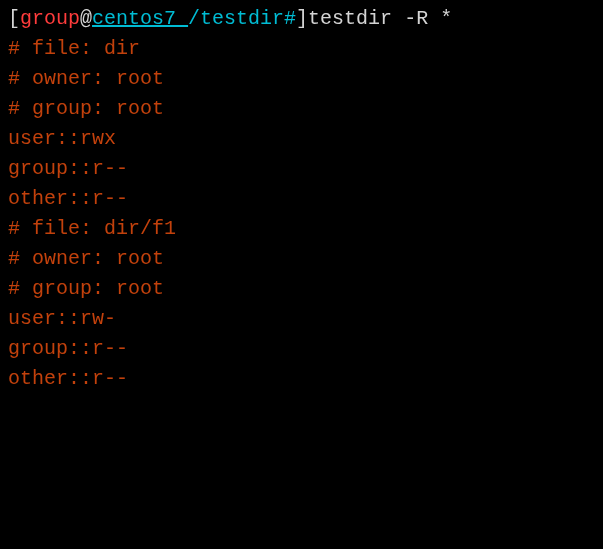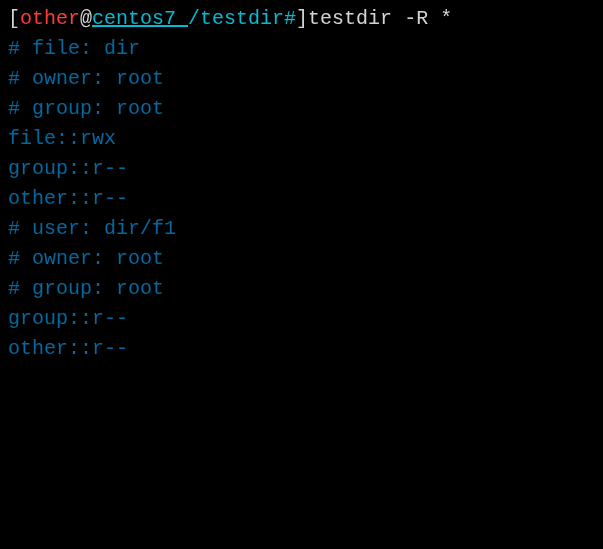--- a/index.html
+++ b/index.html
@@ -16,34 +16,35 @@
     .terminal {
       padding: 4px 8px;
       color: #d4d4d4;
     }
     .prompt-bracket { color: #d4d4d4; }
     .prompt-user { color: #ff3c3c; }
     .prompt-at { color: #d4d4d4; }
     .prompt-host { color: #00bcd4; text-decoration: underline; }
     .prompt-path { color: #00bcd4; }
     .command { color: #d4d4d4; }
-    .output { color: #0369a1; }
+    .output { color: #c2410c; }
     .line { white-space: pre; }
   </style>
 </head>
 <body>
 
 <div class="terminal">
-  <div class="line"><span class="prompt-bracket">[</span><span class="prompt-user">other</span><span class="prompt-at">@</span><span class="prompt-host">centos7 </span><span class="prompt-path">/testdir#</span><span class="prompt-bracket">]</span><span class="command">testdir -R *</span></div>
+  <div class="line"><span class="prompt-bracket">[</span><span class="prompt-user">group</span><span class="prompt-at">@</span><span class="prompt-host">centos7 </span><span class="prompt-path">/testdir#</span><span class="prompt-bracket">]</span><span class="command">testdir -R *</span></div>
   <div class="line output"># file: dir</div>
   <div class="line output"># owner: root</div>
   <div class="line output"># group: root</div>
-  <div class="line output">file::rwx</div>
+  <div class="line output">user::rwx</div>
   <div class="line output">group::r--</div>
   <div class="line output">other::r--</div>
   <div class="line output"></div>
-  <div class="line output"># user: dir/f1</div>
+  <div class="line output"># file: dir/f1</div>
   <div class="line output"># owner: root</div>
   <div class="line output"># group: root</div>
+  <div class="line output">user::rw-</div>
   <div class="line output">group::r--</div>
   <div class="line output">other::r--</div>
   <div class="line output"></div>
 </div>
 
 </body></html>

